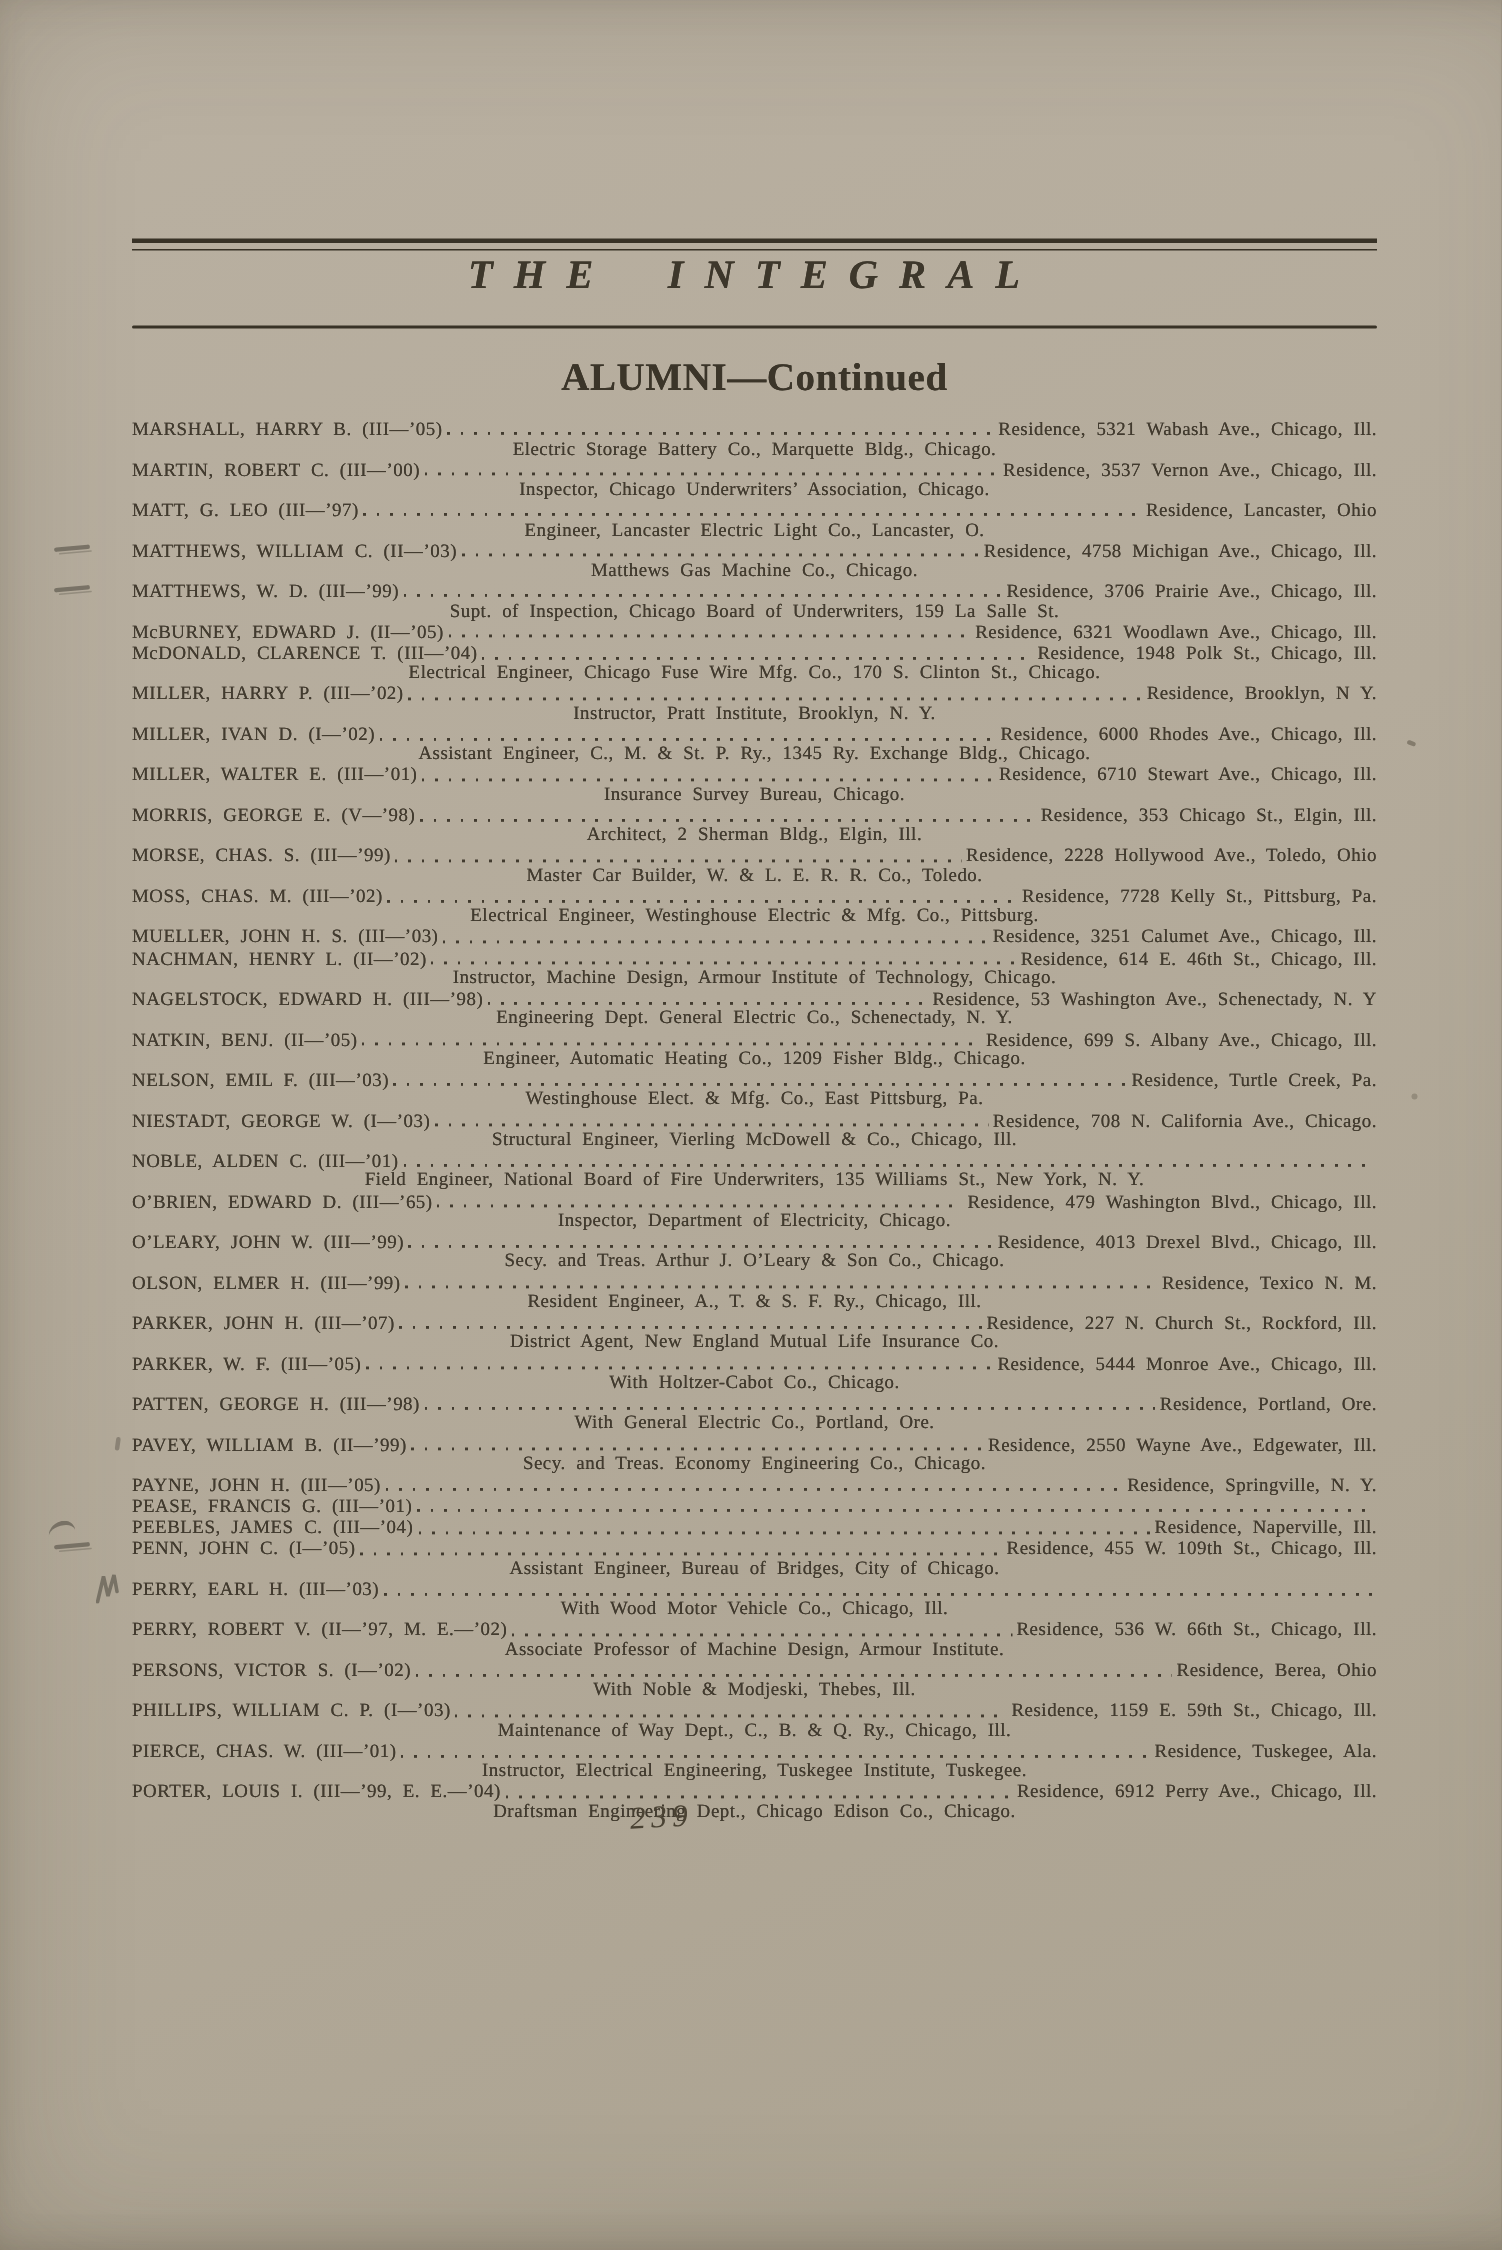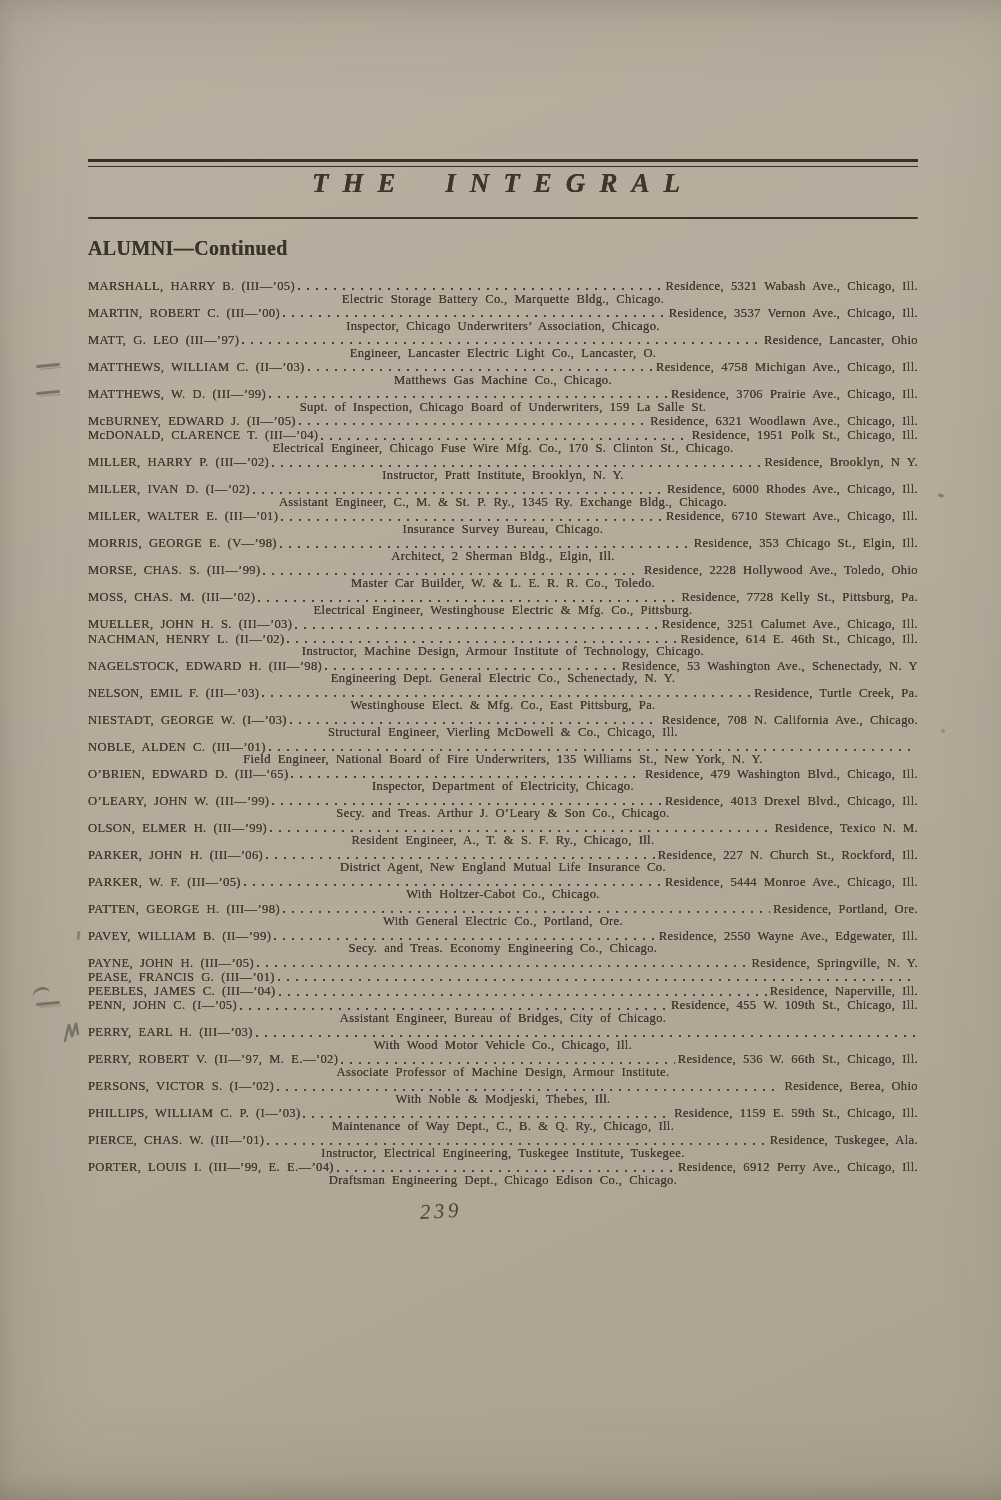--- a/index.html
+++ b/index.html
@@ -28,22 +28,22 @@
   .rule-single{top:217px;height:2.4px;background:#383226;border-radius:1px;}
 
   .title{
     top:168px;text-align:center;
     font-size:27px;font-style:italic;font-weight:bold;
     letter-spacing:.52em;word-spacing:.55em;
     color:#3d372b;
     text-shadow:0 0 .4px #3d372b;
   }
   .section{
-    top:237px;text-align:left;
-    font-size:20px;font-weight:bold;
+    top:237px;text-align:center;
+    font-size:26px;font-weight:bold;
     letter-spacing:.4px;
     color:#3b3529;
     text-shadow:0 0 .4px #3b3529;
   }
 
   
   .list{top:280px;font-size:12.6px;line-height:12.7px;}
   .entry{position:relative;margin-bottom:1.6px;letter-spacing:.35px;word-spacing:3.5px;
          text-shadow:0 0 .35px var(--ink);}
   .main{display:flex;align-items:baseline;}
@@ -143,21 +143,21 @@
         <div class="main">
           <span class="nm">McBURNEY, EDWARD J. (II—’05)</span>
           <span class="leader"></span>
           <span class="res">Residence, 6321 Woodlawn Ave., Chicago, Ill.</span>
         </div>
       </div>
       <div class="entry">
         <div class="main">
           <span class="nm">McDONALD, CLARENCE T. (III—’04)</span>
           <span class="leader"></span>
-          <span class="res">Residence, 1951 Polk St., Chicago, Ill.</span>
+          <span class="res">Residence, 1948 Polk St., Chicago, Ill.</span>
         </div>
         <div class="sub">Electrical Engineer, Chicago Fuse Wire Mfg. Co., 170 S. Clinton St., Chicago.</div>
       </div>
       <div class="entry">
         <div class="main">
           <span class="nm">MILLER, HARRY P. (III—’02)</span>
           <span class="leader"></span>
           <span class="res">Residence, Brooklyn, N Y.</span>
         </div>
         <div class="sub">Instructor, Pratt Institute, Brooklyn, N. Y.</div>
@@ -220,20 +220,28 @@
       <div class="entry">
         <div class="main">
           <span class="nm">NAGELSTOCK, EDWARD H. (III—’98)</span>
           <span class="leader"></span>
           <span class="res">Residence, 53 Washington Ave., Schenectady, N. Y</span>
         </div>
         <div class="sub">Engineering Dept. General Electric Co., Schenectady, N. Y.</div>
       </div>
       <div class="entry">
         <div class="main">
+          <span class="nm">NATKIN, BENJ. (II—’05)</span>
+          <span class="leader"></span>
+          <span class="res">Residence, 699 S. Albany Ave., Chicago, Ill.</span>
+        </div>
+        <div class="sub">Engineer, Automatic Heating Co., 1209 Fisher Bldg., Chicago.</div>
+      </div>
+      <div class="entry">
+        <div class="main">
           <span class="nm">NELSON, EMIL F. (III—’03)</span>
           <span class="leader"></span>
           <span class="res">Residence, Turtle Creek, Pa.</span>
         </div>
         <div class="sub">Westinghouse Elect. &amp; Mfg. Co., East Pittsburg, Pa.</div>
       </div>
       <div class="entry">
         <div class="main">
           <span class="nm">NIESTADT, GEORGE W. (I—’03)</span>
           <span class="leader"></span>
@@ -267,21 +275,21 @@
       <div class="entry">
         <div class="main">
           <span class="nm">OLSON, ELMER H. (III—’99)</span>
           <span class="leader"></span>
           <span class="res">Residence, Texico N. M.</span>
         </div>
         <div class="sub">Resident Engineer, A., T. &amp; S. F. Ry., Chicago, Ill.</div>
       </div>
       <div class="entry">
         <div class="main">
-          <span class="nm">PARKER, JOHN H. (III—’06)</span>
+          <span class="nm">PARKER, JOHN H. (III—’07)</span>
           <span class="leader"></span>
           <span class="res">Residence, 227 N. Church St., Rockford, Ill.</span>
         </div>
         <div class="sub">District Agent, New England Mutual Life Insurance Co.</div>
       </div>
       <div class="entry">
         <div class="main">
           <span class="nm">PARKER, W. F. (III—’05)</span>
           <span class="leader"></span>
           <span class="res">Residence, 5444 Monroe Ave., Chicago, Ill.</span>

